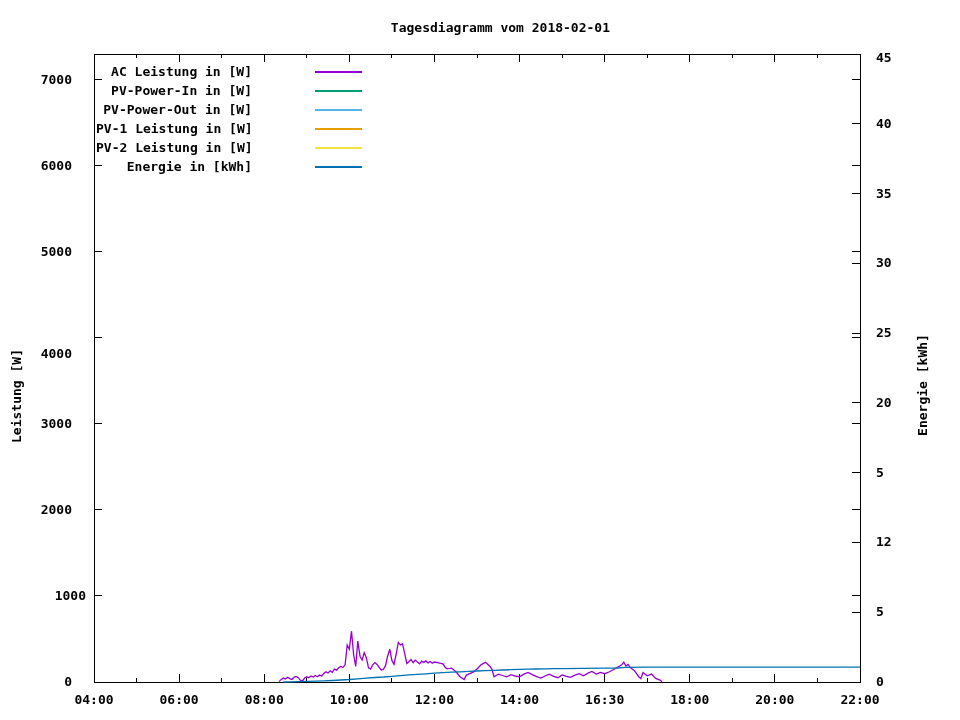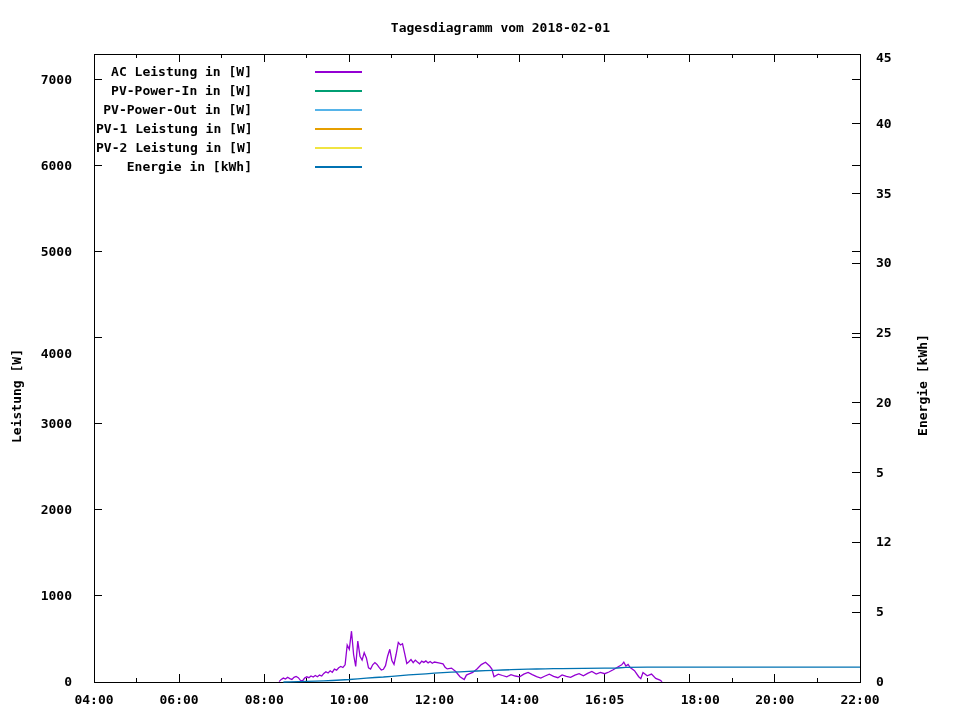--- a/index.html
+++ b/index.html
@@ -109,21 +109,21 @@
       <line x1="860" y1="263.33333333333337" x2="852" y2="263.33333333333337" stroke="#000000" stroke-width="1" shape-rendering="crispEdges"></line>
       <line x1="860" y1="193.55555555555554" x2="852" y2="193.55555555555554" stroke="#000000" stroke-width="1" shape-rendering="crispEdges"></line>
       <line x1="860" y1="123.77777777777783" x2="852" y2="123.77777777777783" stroke="#000000" stroke-width="1" shape-rendering="crispEdges"></line>
       <line x1="860" y1="54" x2="852" y2="54" stroke="#000000" stroke-width="1" shape-rendering="crispEdges"></line>
       <polyline points="279.1,681.6 281.2,679.4 283.4,678.1 285.5,679.0 287.6,677.3 289.8,678.6 291.9,679.4 294.0,677.3 296.1,676.4 298.3,677.7 300.4,680.3 302.5,681.0 304.6,678.1 306.8,676.8 308.9,677.7 311.0,676.0 313.2,677.0 315.3,675.5 317.4,676.7 319.5,675.1 321.7,676.0 323.8,673.4 325.9,671.7 328.1,673.0 330.2,670.8 332.3,672.4 334.4,669.1 336.6,670.1 338.7,667.8 340.8,666.5 342.9,667.5 345.1,664.8 347.2,645.0 349.3,649.3 351.5,631.2 353.6,654.5 355.7,666.5 357.8,641.1 360.0,656.2 362.1,660.1 364.2,652.8 366.4,657.9 368.5,667.8 370.6,669.1 372.7,664.8 374.9,662.6 377.0,664.4 379.1,667.4 381.3,670.0 383.4,669.3 385.5,665.7 387.6,656.2 389.8,649.3 391.9,660.5 394.0,664.4 396.1,654.5 398.3,642.4 400.4,645.0 402.5,643.7 404.7,653.6 406.8,663.5 408.9,661.8 411.0,659.5 413.2,662.6 415.3,660.1 417.4,662.0 419.6,663.8 421.7,661.2 423.8,662.4 425.9,660.9 428.1,662.9 430.2,661.5 432.3,663.2 434.4,662.0 438.7,662.9 443.0,663.9 445.1,667.2 447.2,668.9 451.5,668.1 455.7,671.5 460.0,676.7 464.2,679.6 466.4,675.1 468.5,674.1 472.7,672.4 477.0,668.9 481.3,664.6 485.5,662.2 489.8,666.3 491.9,669.1 494.0,676.7 498.3,674.1 502.5,675.5 506.8,676.8 511.0,674.6 515.3,676.0 519.6,676.8 523.8,674.1 528.1,672.4 532.3,674.6 536.6,676.7 540.8,678.0 545.1,676.0 549.3,674.1 553.6,676.3 557.9,677.7 562.1,674.9 566.4,676.3 570.6,677.3 574.9,675.1 579.1,673.7 583.4,675.8 587.6,673.4 591.9,671.5 596.2,674.1 600.4,672.4 604.7,673.7 608.9,672.0 613.2,669.8 617.4,667.2 621.7,664.8 623.8,662.2 625.9,666.1 628.1,664.4 630.2,667.5 634.5,670.6 638.7,676.7 640.8,678.6 643.0,672.5 647.2,675.8 651.5,674.1 655.7,678.4 660.0,680.1 662.1,681.8" fill="none" stroke="#9400d3" stroke-width="1.3"></polyline>
       <polyline points="283.4,682.0 289.8,681.9 298.3,681.7 306.8,681.4 315.3,681.2 323.8,680.9 332.3,680.5 340.8,680.0 349.3,679.5 357.8,678.8 366.4,678.1 374.9,677.5 383.4,677.0 391.9,676.3 400.4,675.6 408.9,674.9 417.4,674.3 425.9,673.8 434.4,673.2 443.0,672.6 451.5,672.2 460.0,671.8 468.5,671.4 477.0,671.0 485.5,670.6 494.0,670.3 502.5,670.0 511.0,669.7 519.6,669.4 528.1,669.2 536.6,669.0 545.1,668.9 553.6,668.7 562.1,668.6 583.4,668.3 604.7,668.2 617.4,668.0 625.9,667.3 647.2,667.2 660.0,667.1 860.0,667.1" fill="none" stroke="#0072b2" stroke-width="1.3"></polyline>
     </svg>
 
   <div id="labels-layer">
       <div class="tick-label yl" style="top: 674px;">0</div>
-      <div class="tick-label yl" style="top: 587.973px;">1000</div>
+      <div class="tick-label yl" style="top: 587.973px; margin-left: 14px;">1000</div>
       <div class="tick-label yl" style="top: 501.945px;">2000</div>
       <div class="tick-label yl" style="top: 415.918px;">3000</div>
       <div class="tick-label yl" style="top: 329.89px; margin-top: 16px;">4000</div>
       <div class="tick-label yl" style="top: 243.863px;">5000</div>
       <div class="tick-label yl" style="top: 157.836px;">6000</div>
       <div class="tick-label yl" style="top: 71.8082px;">7000</div>
       <div class="tick-label yr" style="top: 674px;">0</div>
       <div class="tick-label yr" style="top: 604.222px;">5</div>
       <div class="tick-label yr" style="top: 534.444px;">12</div>
       <div class="tick-label yr" style="top: 464.667px;">5</div>
@@ -132,22 +132,22 @@
       <div class="tick-label yr" style="top: 255.333px;">30</div>
       <div class="tick-label yr" style="top: 185.556px;">35</div>
       <div class="tick-label yr" style="top: 115.778px;">40</div>
       <div class="tick-label yr" style="top: 50px;">45</div>
       <div class="tick-label xb" style="left: 64px;">04:00</div>
       <div class="tick-label xb" style="left: 149.111px;">06:00</div>
       <div class="tick-label xb" style="left: 234.222px;">08:00</div>
       <div class="tick-label xb" style="left: 319.333px;">10:00</div>
       <div class="tick-label xb" style="left: 404.444px;">12:00</div>
       <div class="tick-label xb" style="left: 489.556px;">14:00</div>
-      <div class="tick-label xb" style="left: 574.667px;">16:05</div>
-      <div class="tick-label xb" style="left: 659.778px; text-align: right;">18:00</div>
+      <div class="tick-label xb" style="left: 574.667px;">16:30</div>
+      <div class="tick-label xb" style="left: 659.778px;">18:00</div>
       <div class="tick-label xb" style="left: 744.889px;">20:00</div>
       <div class="tick-label xb" style="left: 830px;">22:00</div>
     </div>
 
   <div id="ylabel-left" class="vlabel">Leistung [W]</div>
   <div id="ylabel-right" class="vlabel">Energie [kWh]</div>
 
   <div id="legend">
     <div class="legend-row">
       <span class="legend-text">AC Leistung in [W]</span>

